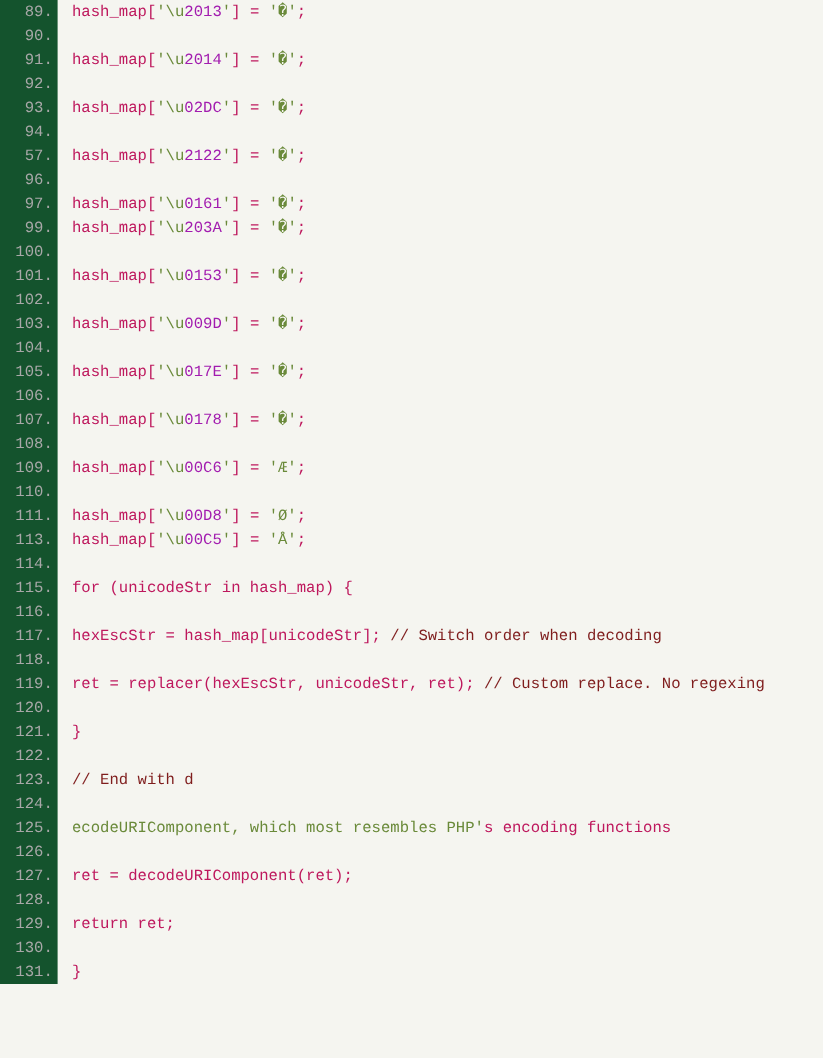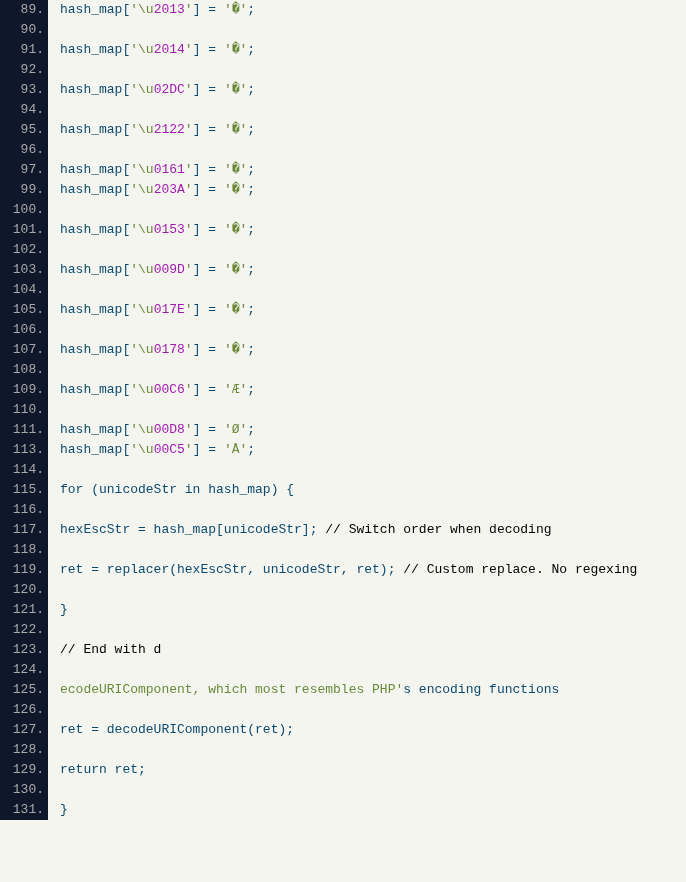--- a/index.html
+++ b/index.html
@@ -16,33 +16,33 @@
 .line {
   display: flex;
   height: 20px;
   line-height: 20px;
 }
 .gutter {
   width: 48px;
   text-align: right;
   padding-right: 4px;
   color: #a8a8a8;
-  background: #0f172a;
+  background: #14532d;
   user-select: none;
   flex-shrink: 0;
 }
 .code {
   padding-left: 12px;
   white-space: pre;
   color: #6a6a6a;
 }
-.plain { color: #0c4a6e; }
+.plain { color: #be185d; }
 .str { color: #6a8a3a; }
 .esc { color: #a21caf; }
-.comment { color: #000000; }
+.comment { color: #7f1d1d; }
 </style>
 </head>
 <body>
 
 <div class="code-container" id="container">
     <div class="line">
       <div class="gutter">89.</div>
       <div class="code"><span class="plain">hash_map[</span><span class="str">'\u</span><span class="esc">2013</span><span class="str">'</span><span class="plain">] = </span><span class="str">'�'</span><span class="plain">;</span></div>
     </div>
     <div class="line">
@@ -59,21 +59,21 @@
     </div>
     <div class="line">
       <div class="gutter">93.</div>
       <div class="code"><span class="plain">hash_map[</span><span class="str">'\u</span><span class="esc">02DC</span><span class="str">'</span><span class="plain">] = </span><span class="str">'�'</span><span class="plain">;</span></div>
     </div>
     <div class="line">
       <div class="gutter">94.</div>
       <div class="code"></div>
     </div>
     <div class="line">
-      <div class="gutter">95.</div>
+      <div class="gutter">57.</div>
       <div class="code"><span class="plain">hash_map[</span><span class="str">'\u</span><span class="esc">2122</span><span class="str">'</span><span class="plain">] = </span><span class="str">'�'</span><span class="plain">;</span></div>
     </div>
     <div class="line">
       <div class="gutter">96.</div>
       <div class="code"></div>
     </div>
     <div class="line">
       <div class="gutter">97.</div>
       <div class="code"><span class="plain">hash_map[</span><span class="str">'\u</span><span class="esc">0161</span><span class="str">'</span><span class="plain">] = </span><span class="str">'�'</span><span class="plain">;</span></div>
     </div>

